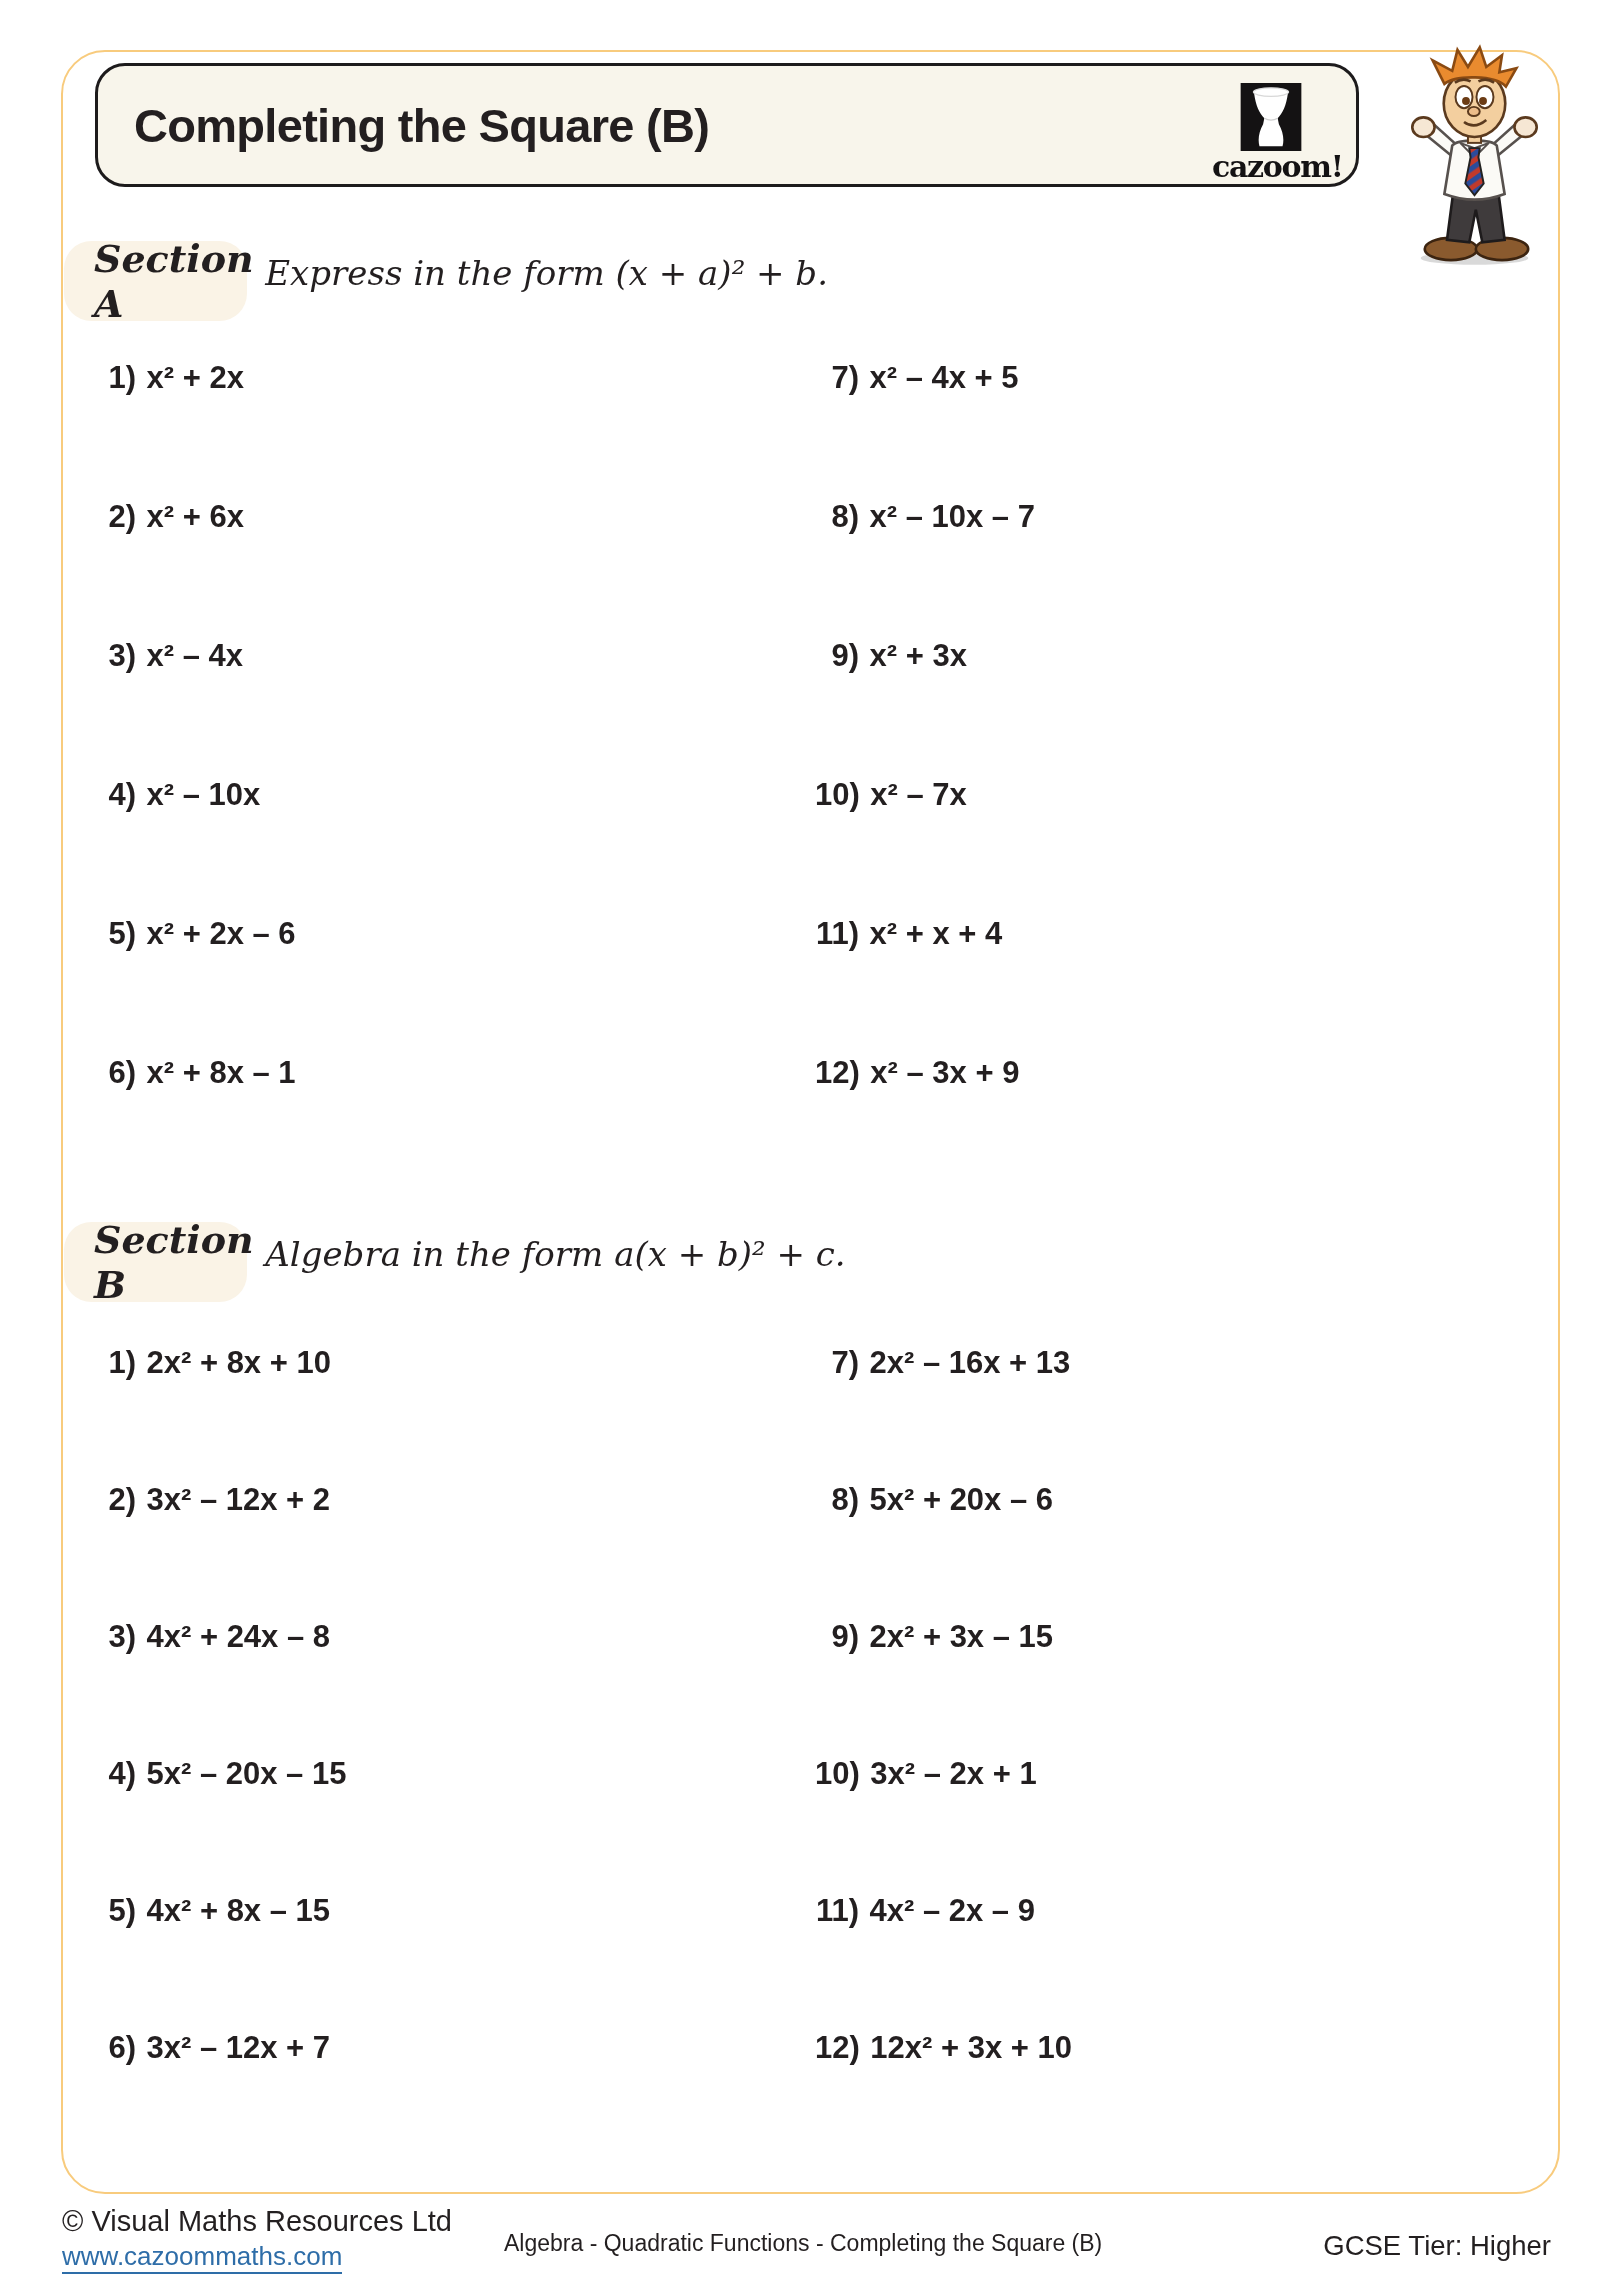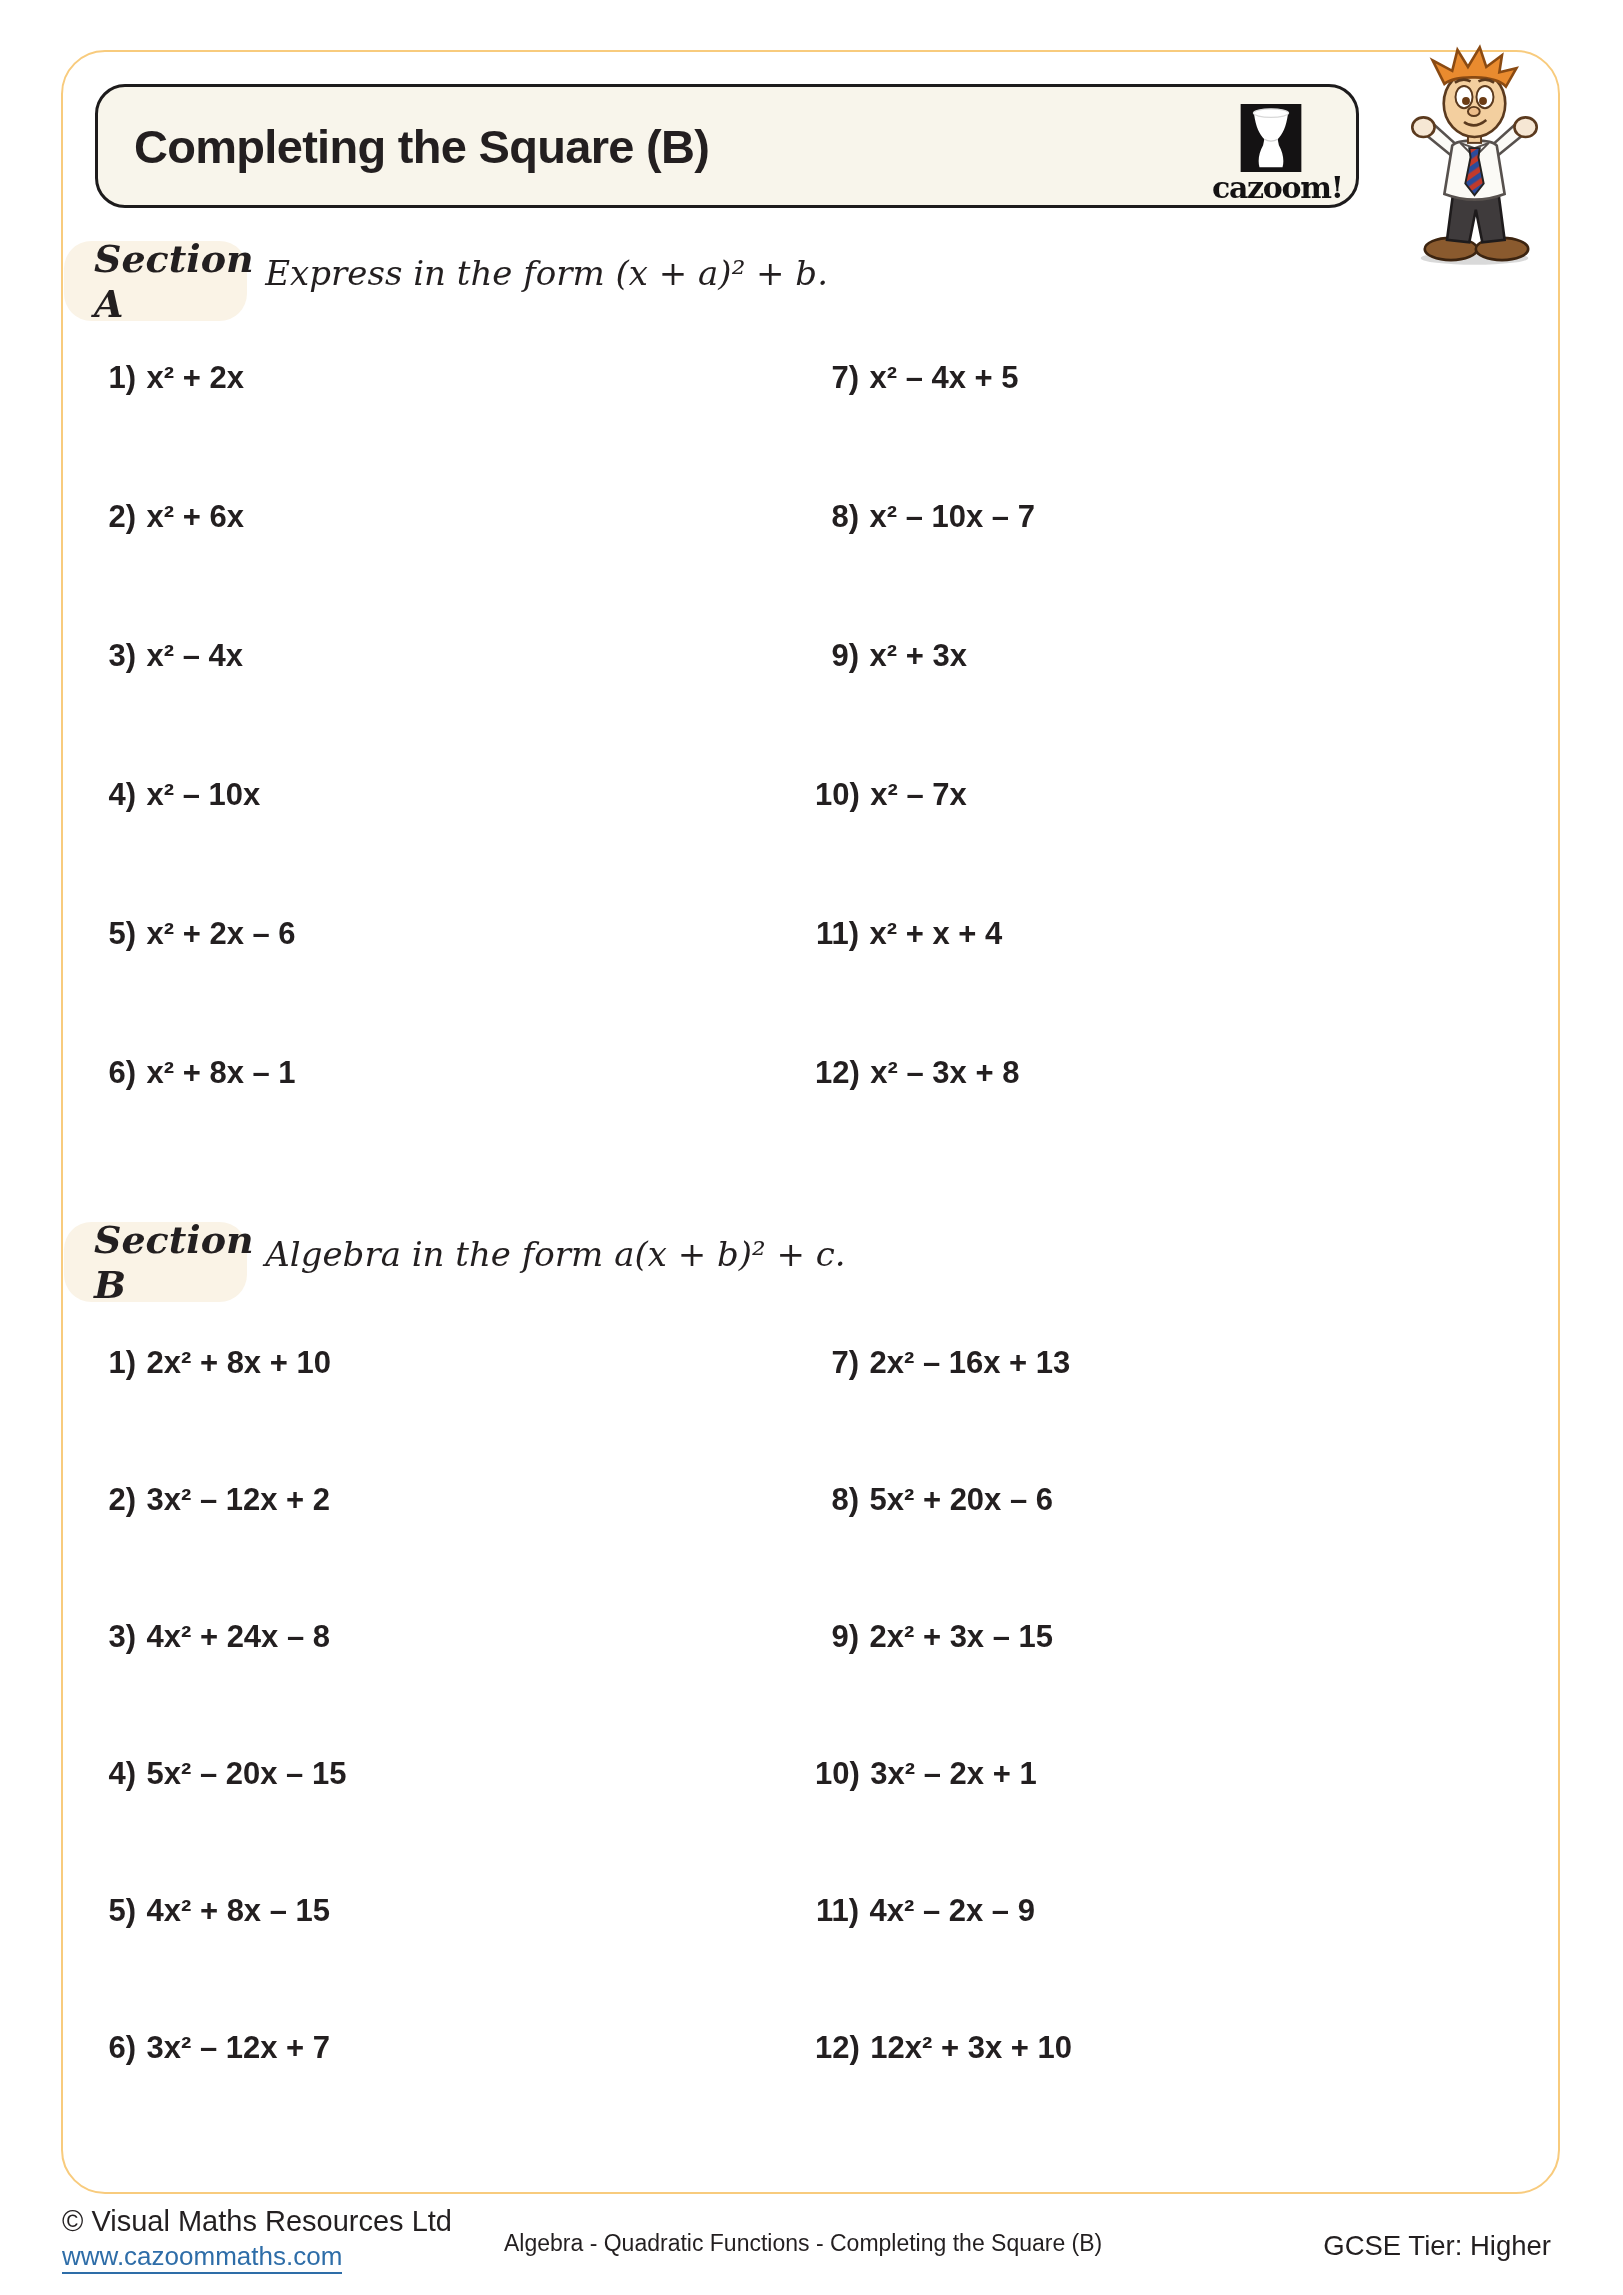--- a/index.html
+++ b/index.html
@@ -14,21 +14,21 @@
   .frame{
     position:absolute;
     left:61px;top:50px;width:1499px;height:2144px;
     border:2.6px solid #F8CB7D;
     border-radius:44px;
     box-sizing:border-box;
   }
   
   .title-box{
     position:absolute;
-    left:95px;top:84px;width:1264px;height:124px;
+    left:95px;top:63px;width:1264px;height:124px;
     background:#F8F5EB;
     border:3.3px solid #1d1b1c;
     border-radius:30px;
     box-sizing:border-box;
     display:flex;align-items:center;
   }
   .title-text{
     font-size:47px;font-weight:bold;
     padding-left:36px;letter-spacing:-0.7px;
   }
@@ -203,21 +203,21 @@
         <span class="expr">x² – 7x</span>
       </div>
 
       <div class="prob">
         <span class="num">11)</span>
         <span class="expr">x² + x + 4</span>
       </div>
 
       <div class="prob">
         <span class="num">12)</span>
-        <span class="expr">x² – 3x + 8</span>
+        <span class="expr">x² – 3x + 9</span>
       </div>
 
   </div>
 
   <div class="section-head b">
     <div class="section-label">Section B</div>
     <div class="section-instruction">Algebra in the form a(x + b)² + c.</div>
   </div>
 
   <div class="problems b">

